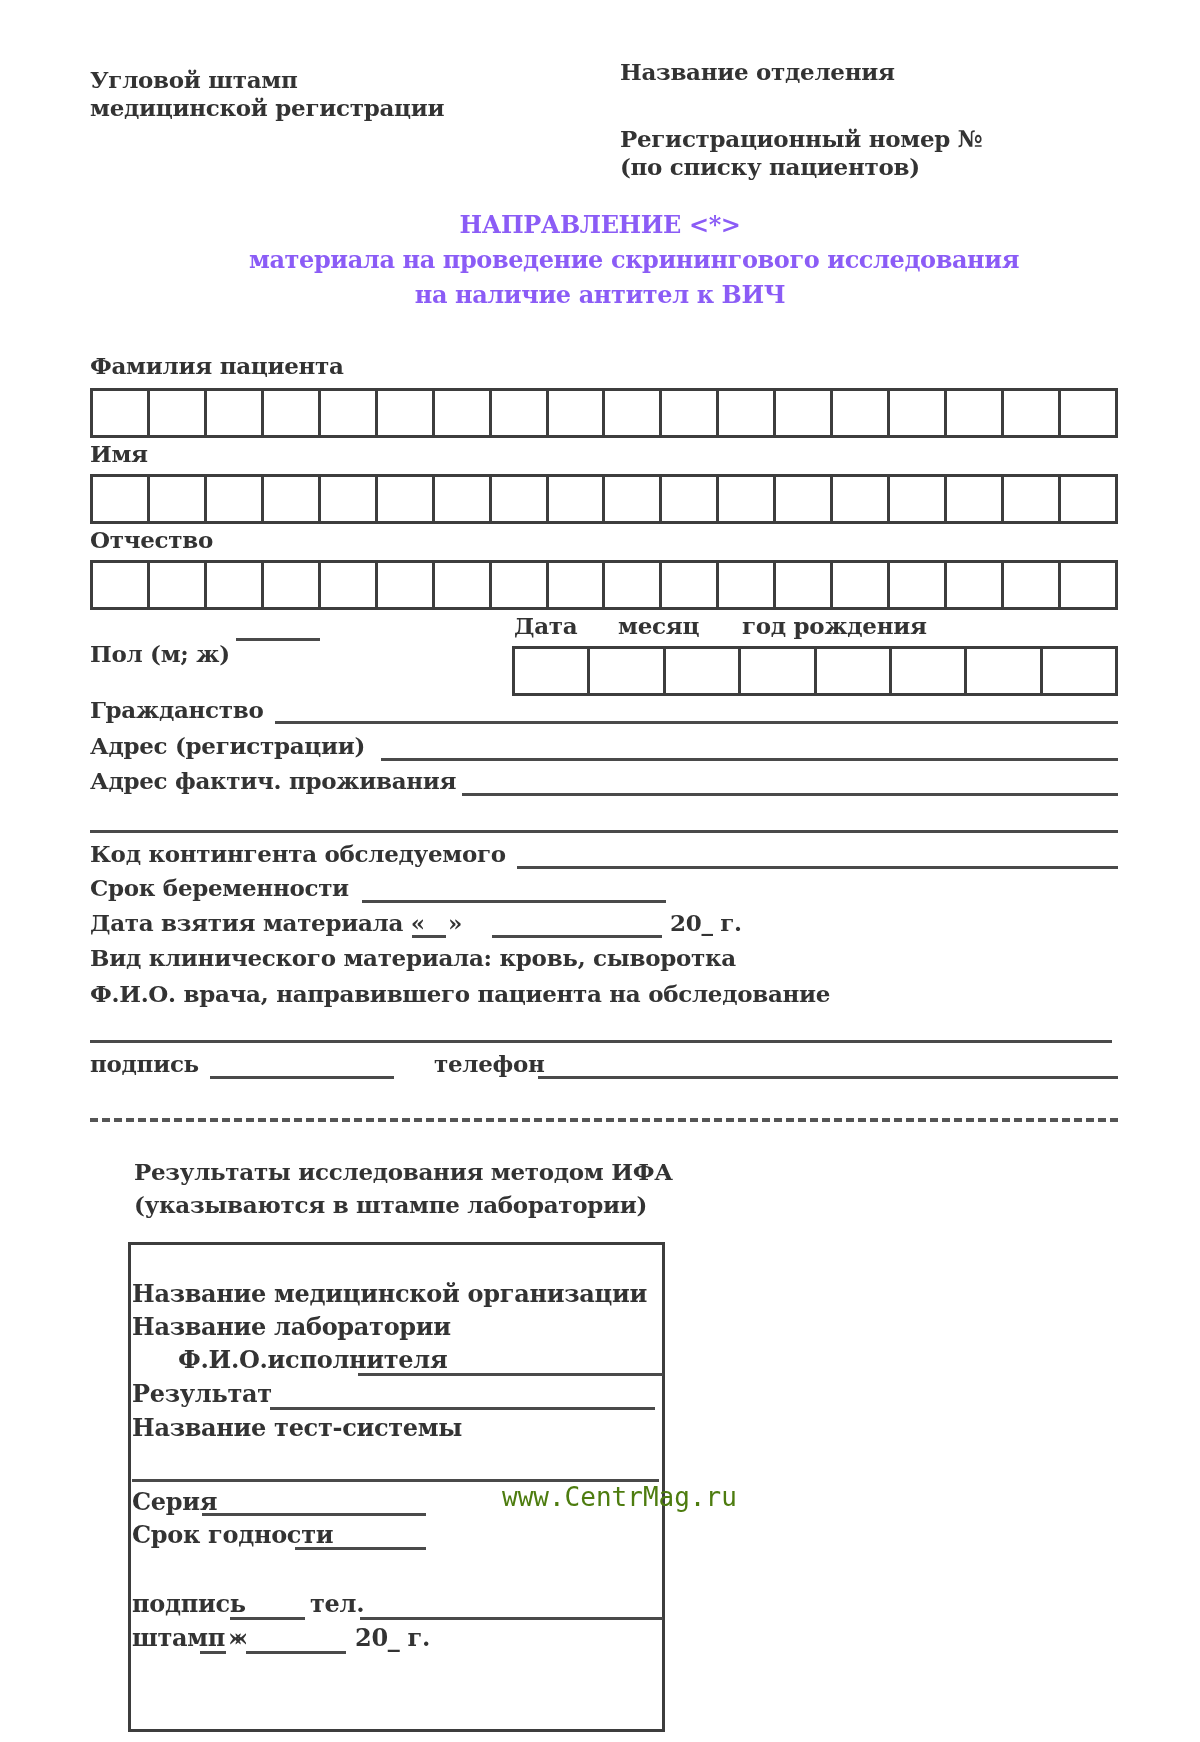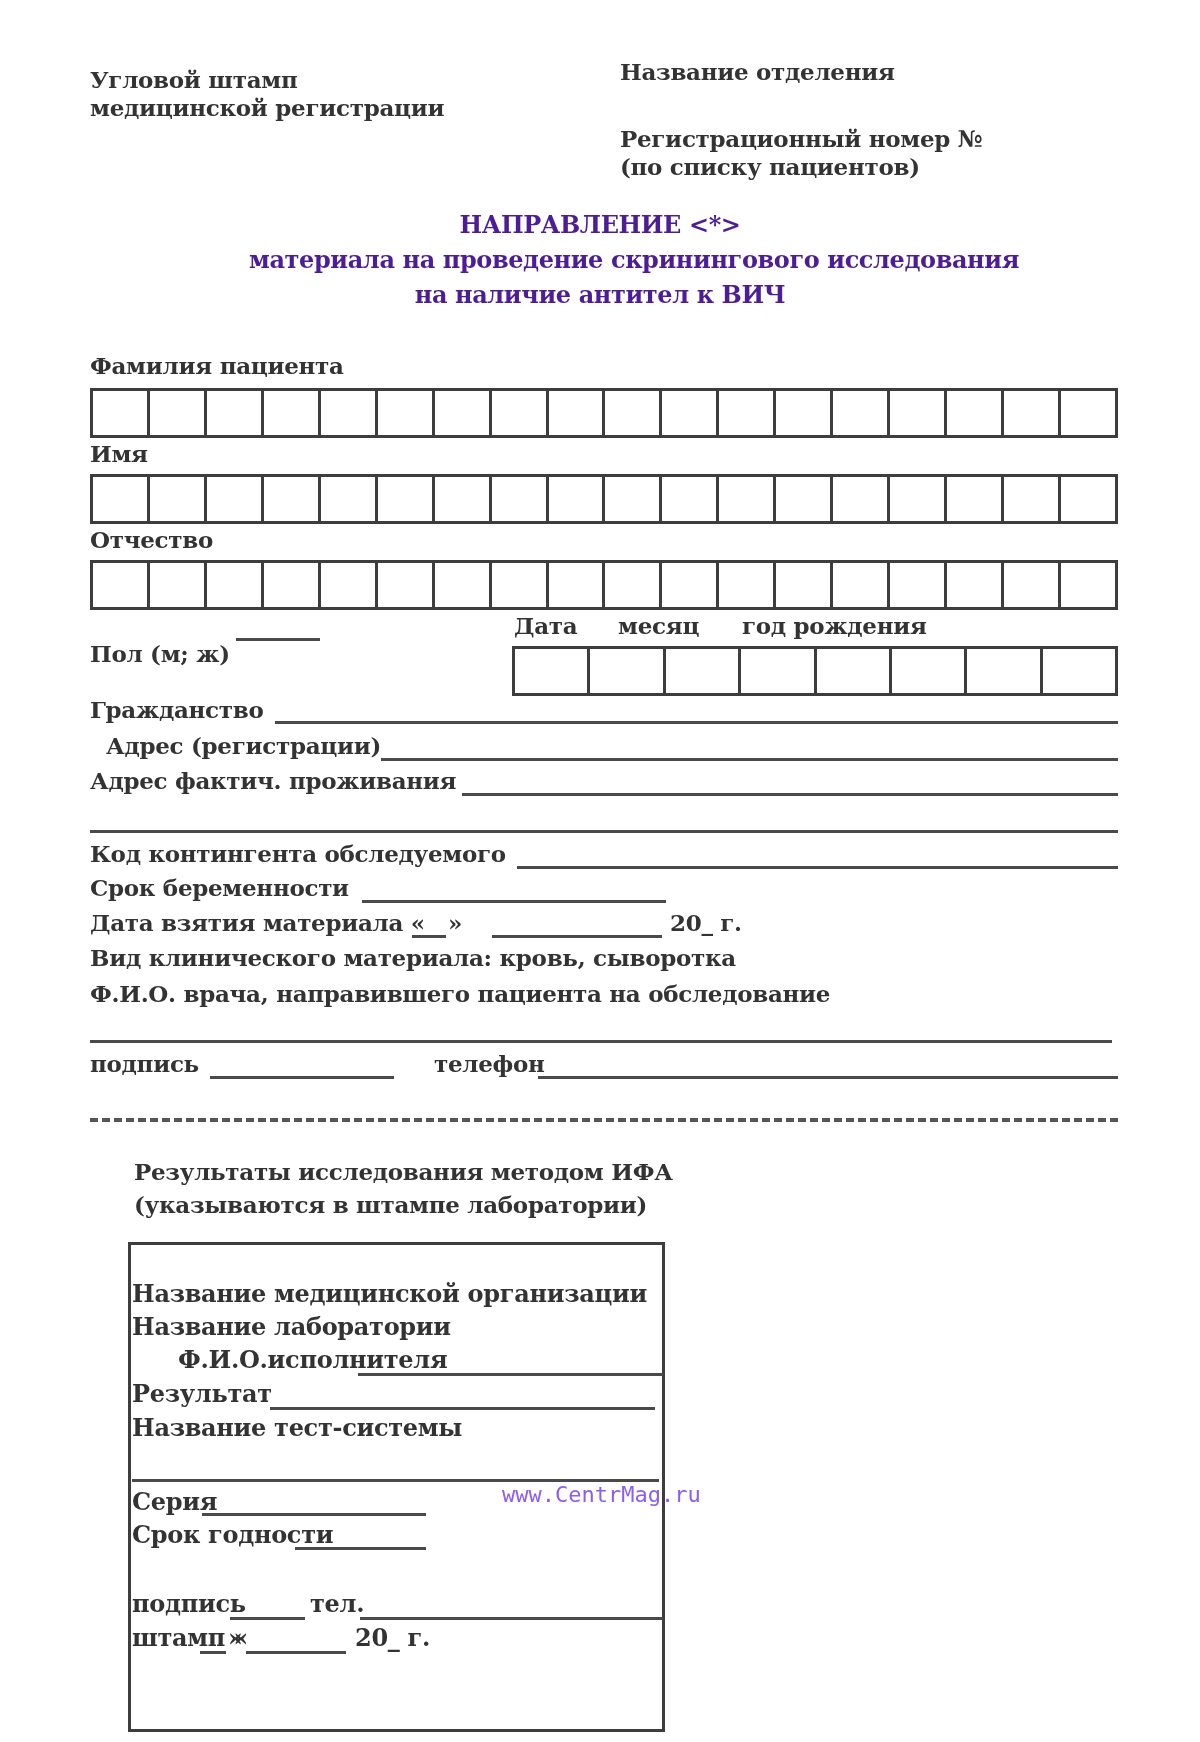--- a/index.html
+++ b/index.html
@@ -1,27 +1,27 @@
 <!DOCTYPE html>
 <html><head>
 <meta charset="utf-8">
 <style>
   html, body { margin: 0; padding: 0; background: #ffffff; }
   body { width: 1200px; height: 1742px; position: relative; overflow: hidden;
          font-family: "DejaVu Serif", "Liberation Serif", serif; color: #2e2e2e; }
   .t { position: absolute; font-weight: bold; font-size: 23px; line-height: 28px; white-space: nowrap; color: #333; letter-spacing: -0.3px; }
-  .title { position: absolute; left: 0; width: 1200px; text-align: center; font-weight: bold; font-size: 24px; line-height: 30px; white-space: nowrap; color: #4c1d95; letter-spacing: -0.4px; }
+  .title { position: absolute; left: 0; width: 1200px; text-align: center; font-weight: bold; font-size: 24px; line-height: 30px; white-space: nowrap; color: #8b5cf6; letter-spacing: -0.4px; }
   .uline { position: absolute; height: 0; border-top: 3px solid #4a4a4a; }
   .cells { position: absolute; display: flex; border: 3px solid #3d3d3d; box-sizing: border-box; }
   .cell { flex: 1 1 0; border-right: 3px solid #3d3d3d; box-sizing: border-box; }
   .cell:last-child { border-right: none; }
   .dash { position: absolute; height: 0; border-top: 4px dashed #555; }
   .box { position: absolute; border: 3px solid #3d3d3d; box-sizing: border-box; }
   .bt { position: absolute; font-weight: bold; font-size: 24px; line-height: 28px; white-space: nowrap; color: #333; letter-spacing: -0.3px; }
-  .wm { position: absolute; font-family: "DejaVu Sans Mono", "Liberation Mono", monospace; font-size: 22px; color: #8b5cf6; white-space: nowrap; }
+  .wm { position: absolute; font-family: "DejaVu Sans Mono", "Liberation Mono", monospace; font-size: 26px; color: #4d7c0f; white-space: nowrap; }
 </style>
 </head>
 <body>
 
 <div class="t" style="left:90px;top:66px;">Угловой штамп</div>
 <div class="t" style="left:90px;top:94px;">медицинской регистрации</div>
 <div class="t" style="left:620px;top:58px;text-align:center;">Название отделения</div>
 <div class="t" style="left:620px;top:125px;">Регистрационный номер №</div>
 <div class="t" style="left:620px;top:153px;">(по списку пациентов)</div>
 
@@ -106,21 +106,21 @@
     <div class="cell"></div>
     <div class="cell"></div>
     <div class="cell"></div>
     <div class="cell"></div>
     <div class="cell"></div>
     <div class="cell"></div>
   </div>
 
 <div class="t" style="left:90px;top:696px;">Гражданство</div>
 <div class="uline" style="left:275px;top:721px;width:843px;"></div>
-<div class="t" style="left:90px;top:732px;margin-left:16px;">Адрес (регистрации)</div>
+<div class="t" style="left:90px;top:732px;">Адрес (регистрации)</div>
 <div class="uline" style="left:381px;top:758px;width:737px;"></div>
 <div class="t" style="left:90px;top:767px;">Адрес фактич. проживания</div>
 <div class="uline" style="left:462px;top:793px;width:656px;"></div>
 <div class="uline" style="left:90px;top:830px;width:1028px;"></div>
 
 <div class="t" style="left:90px;top:840px;">Код контингента обследуемого</div>
 <div class="uline" style="left:517px;top:866px;width:601px;"></div>
 <div class="t" style="left:90px;top:874px;">Срок беременности</div>
 <div class="uline" style="left:362px;top:900px;width:304px;"></div>
 

